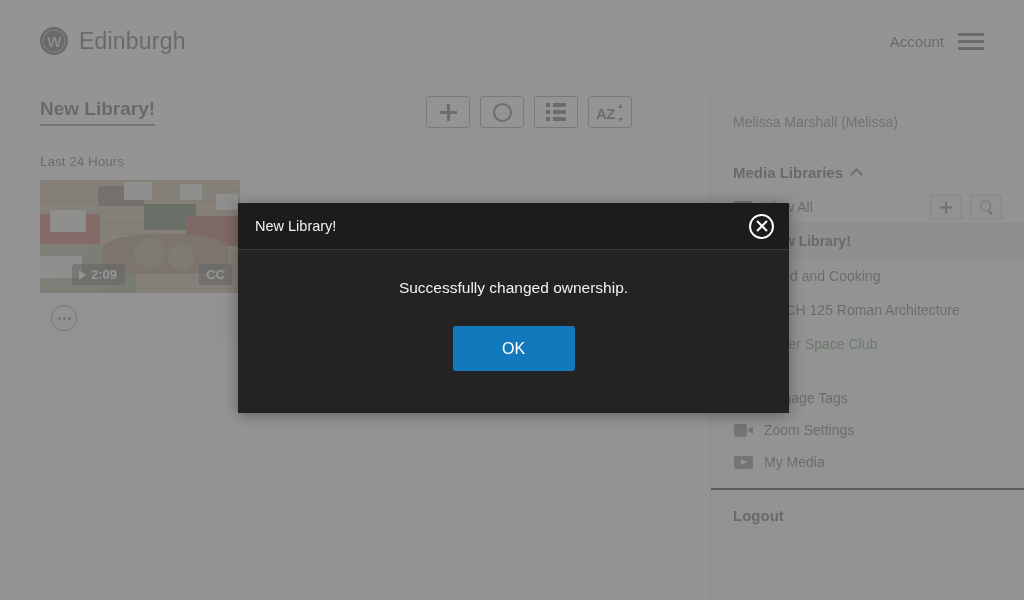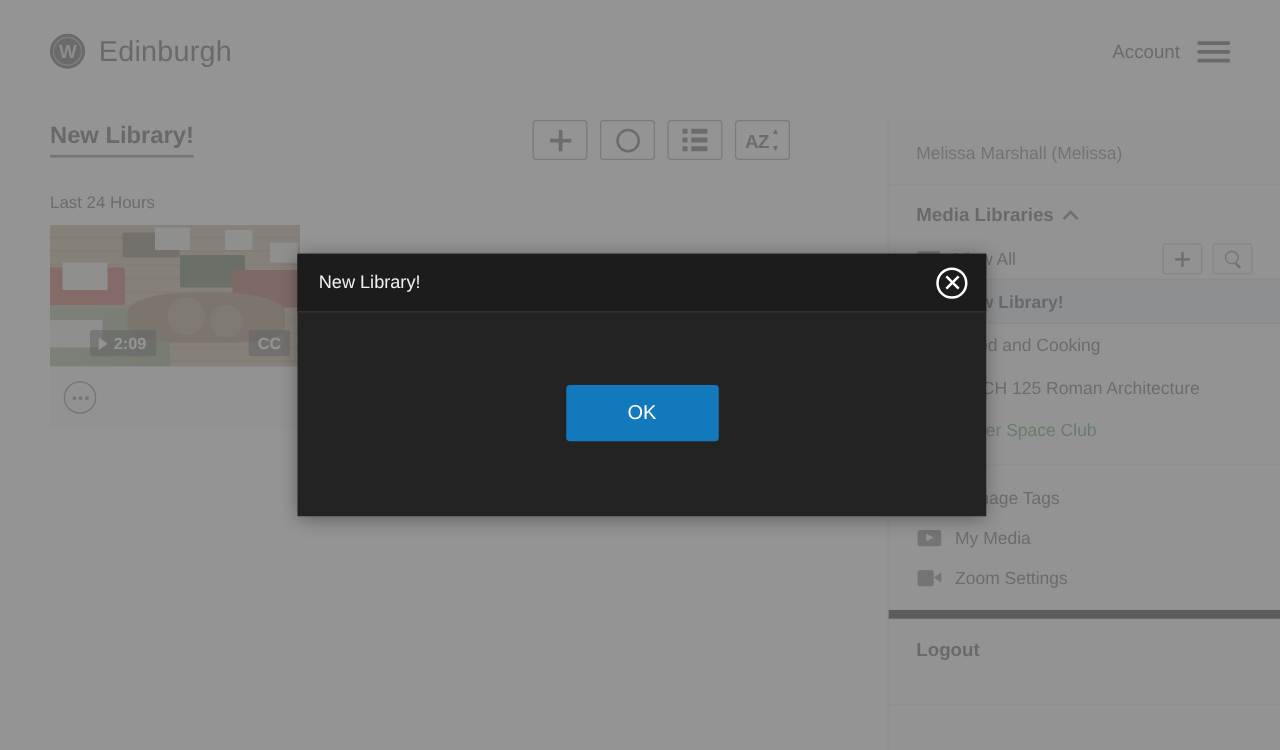--- a/index.html
+++ b/index.html
@@ -313,21 +313,21 @@
     border-bottom:3px solid transparent;
   }
 
   .ico-person { width:16px; height:16px; position:relative; }
   .ico-person .head { position:absolute; left:4.5px; top:0; width:7px; height:7px; border-radius:50%; background:#6e6e6e; }
   .ico-person .torso { position:absolute; left:1px; bottom:1px; width:14px; height:8px; border-radius:7px 7px 1px 1px; background:#6e6e6e; }
 
   .sb-logout {
     padding: 17px 22px;
     font-weight: bold; color: #3d3d3d; font-size: 15px;
-    border-top: 7px solid #000000;
+    border-top: 2px solid #000000;
     margin-top: 10px;
   }
   .sb-bottom-line { height:1px; background:#e6e6e6; margin-top: 17px; }
 
   
   #overlay {
     position: absolute; inset: 0;
     background: #767676;
     opacity: 0.78;
   }
@@ -510,44 +510,45 @@
       <div class="sb-divider"></div>
 
       <div class="sb-row">
         <span class="ico">
             <span class="ico-tag"></span>
           </span>
         <span>Manage Tags</span>
       </div>
       <div class="sb-row">
         <span class="ico">
-            <span class="ico-play"></span>
-          </span>
-        <span>My Media</span>
-      </div>
-      <div class="sb-row">
-        <span class="ico">
           <span class="ico-cam">
               <span class="body"></span>
               <span class="lens"></span>
             </span>
         </span>
         <span>Zoom Settings</span>
       </div>
+      <div class="sb-row">
+        <span class="ico">
+            <span class="ico-play"></span>
+          </span>
+        <span>My Media</span>
+      </div>
 
       <div class="sb-logout">Logout</div>
       <div class="sb-bottom-line"></div>
     </div>
   </div>
 
   <div id="overlay"></div>
 
   <div id="modal">
     <div class="modal-head">
       <div class="modal-title">New Library!</div>
       <div class="modal-close"></div>
     </div>
     <div class="modal-body">
+      <div class="modal-msg">Successfully changed ownership.</div>
       <button class="modal-ok">OK</button>
     </div>
   </div>
 
 </div>
 
 </body></html>

